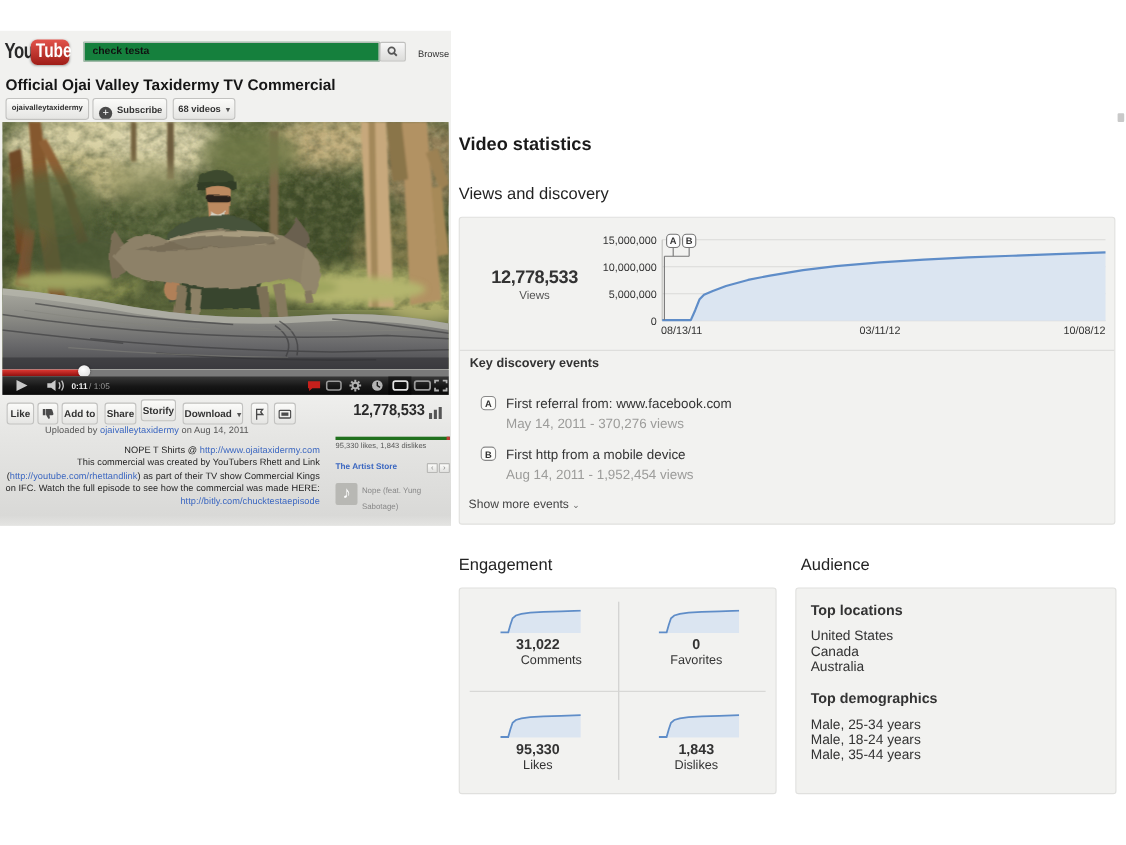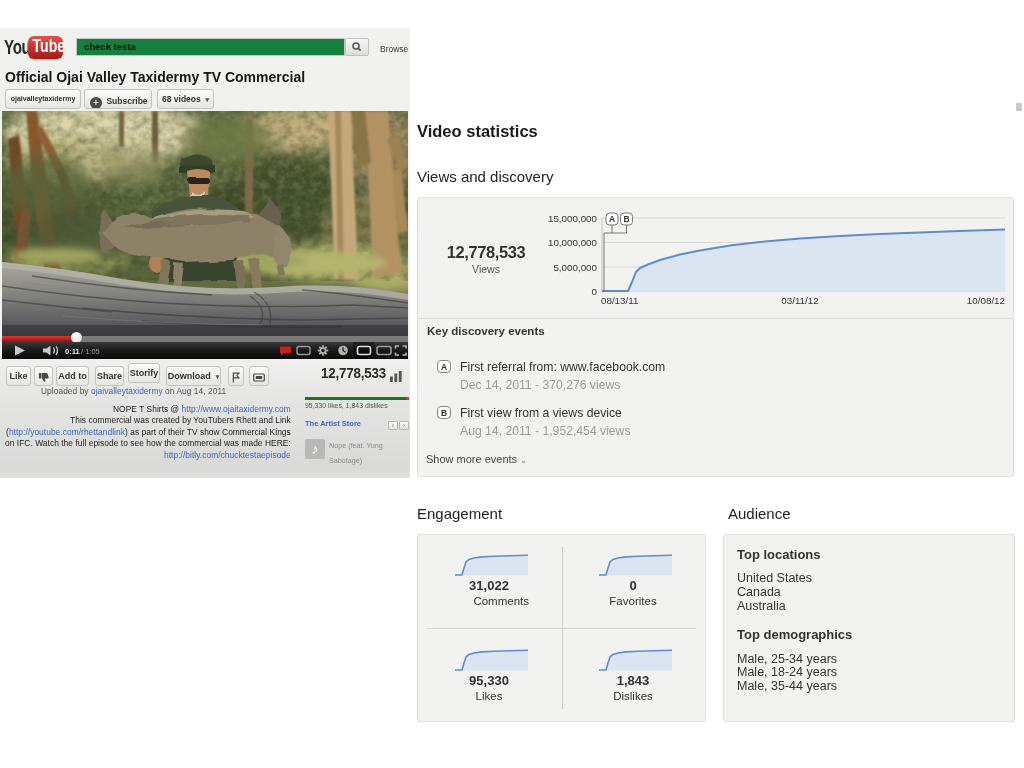--- a/index.html
+++ b/index.html
@@ -288,23 +288,23 @@
       <rect x="66" y="16" width="12" height="12" rx="3.5" fill="#fdfdfd" stroke="#777"></rect>
       <rect x="80.5" y="16" width="12" height="12" rx="3.5" fill="#fdfdfd" stroke="#777"></rect>
       <text x="72" y="25" text-anchor="middle" font-size="8.5" font-weight="bold" fill="#333" font-family="Liberation Sans">A</text>
       <text x="86.5" y="25" text-anchor="middle" font-size="8.5" font-weight="bold" fill="#333" font-family="Liberation Sans">B</text>
     </svg>
   </div>
   <div class="abs" style="left:418px; top:318px; width:595px; height:1px; background:#dcdcda;"></div>
   <div class="abs" style="left:427px; top:325px; font-size:11.5px; font-weight:bold; color:#333;">Key discovery events</div>
   <div class="abs" style="left:437px; top:360px; width:14px; height:13px; border:1px solid #888; border-radius:4px; background:#fcfcfa; text-align:center; font-size:8.5px; font-weight:bold; color:#333; line-height:12px;">A</div>
   <div class="abs" style="left:460px; top:360px; font-size:12.2px; color:#333;">First referral from: www.facebook.com</div>
-  <div class="abs" style="left:460px; top:378px; font-size:12.2px; color:#9c9c9a;">Dec 14, 2011 - 370,276 views</div>
+  <div class="abs" style="left:460px; top:378px; font-size:12.2px; color:#9c9c9a;">May 14, 2011 - 370,276 views</div>
   <div class="abs" style="left:437px; top:406px; width:14px; height:13px; border:1px solid #888; border-radius:4px; background:#fcfcfa; text-align:center; font-size:8.5px; font-weight:bold; color:#333; line-height:12px;">B</div>
-  <div class="abs" style="left:460px; top:406px; font-size:12.2px; color:#333;">First view from a views device</div>
+  <div class="abs" style="left:460px; top:406px; font-size:12.2px; color:#333;">First http from a mobile device</div>
   <div class="abs" style="left:460px; top:424px; font-size:12.2px; color:#9c9c9a;">Aug 14, 2011 - 1,952,454 views</div>
   <div class="abs" style="left:426px; top:453px; font-size:11px; color:#444;">Show more events <span style="font-size:8px;color:#666;">⌄</span></div>
   <div class="abs" style="left:417px; top:505px; font-size:15px; color:#222;">Engagement</div>
   <div class="abs" style="left:728px; top:505px; font-size:15px; color:#222;">Audience</div>
   <div class="abs" style="left:417px; top:534px; width:289px; height:188px; background:#f2f2f0; border:1px solid #e0e0de; border-radius:3px;"></div>
   <div class="abs" style="left:562px; top:547px; width:1px; height:162px; background:#ccc;"></div>
   <div class="abs" style="left:427px; top:628px; width:269px; height:1px; background:#d5d5d3;"></div>
   <div class="abs" style="left:723px; top:534px; width:292px; height:188px; background:#f2f2f0; border:1px solid #e0e0de; border-radius:3px;"></div>
   <div class="abs" style="left:737px; top:547px; font-size:13px; font-weight:bold; color:#333;">Top locations</div>
   <div class="abs" style="left:737px; top:572px; font-size:12.5px; color:#333; line-height:13.9px;">United States<br>Canada<br>Australia</div>

